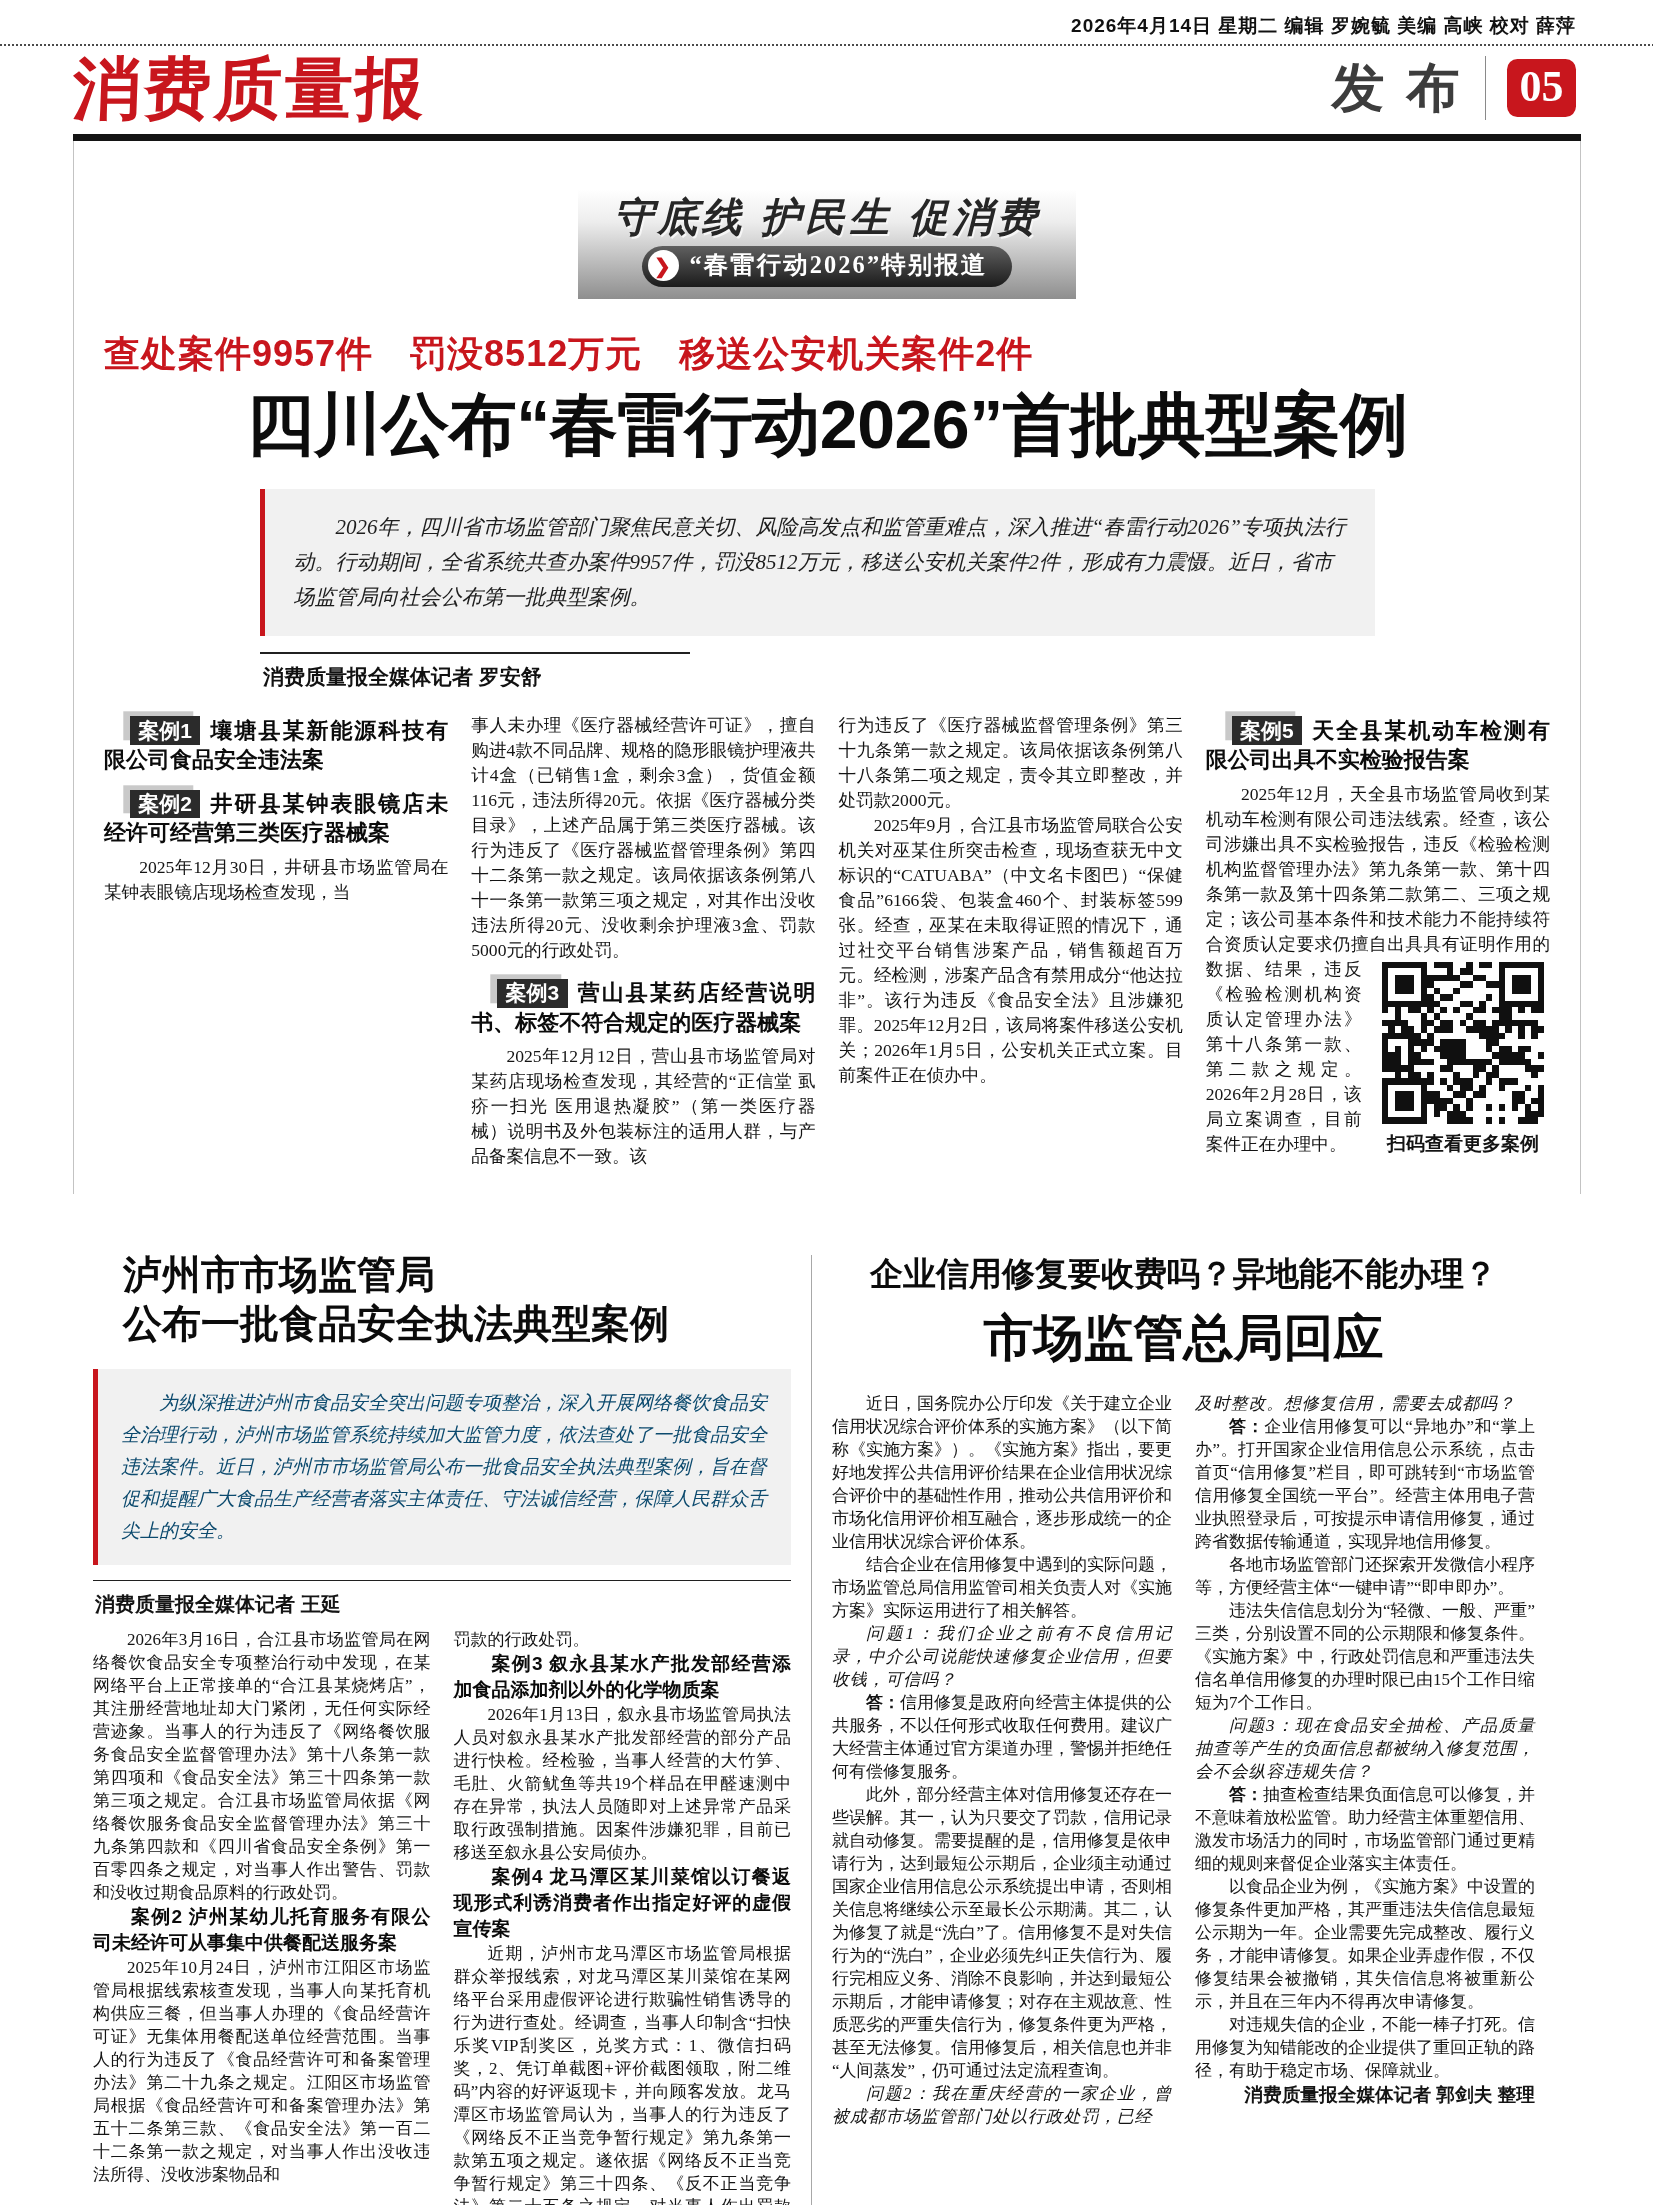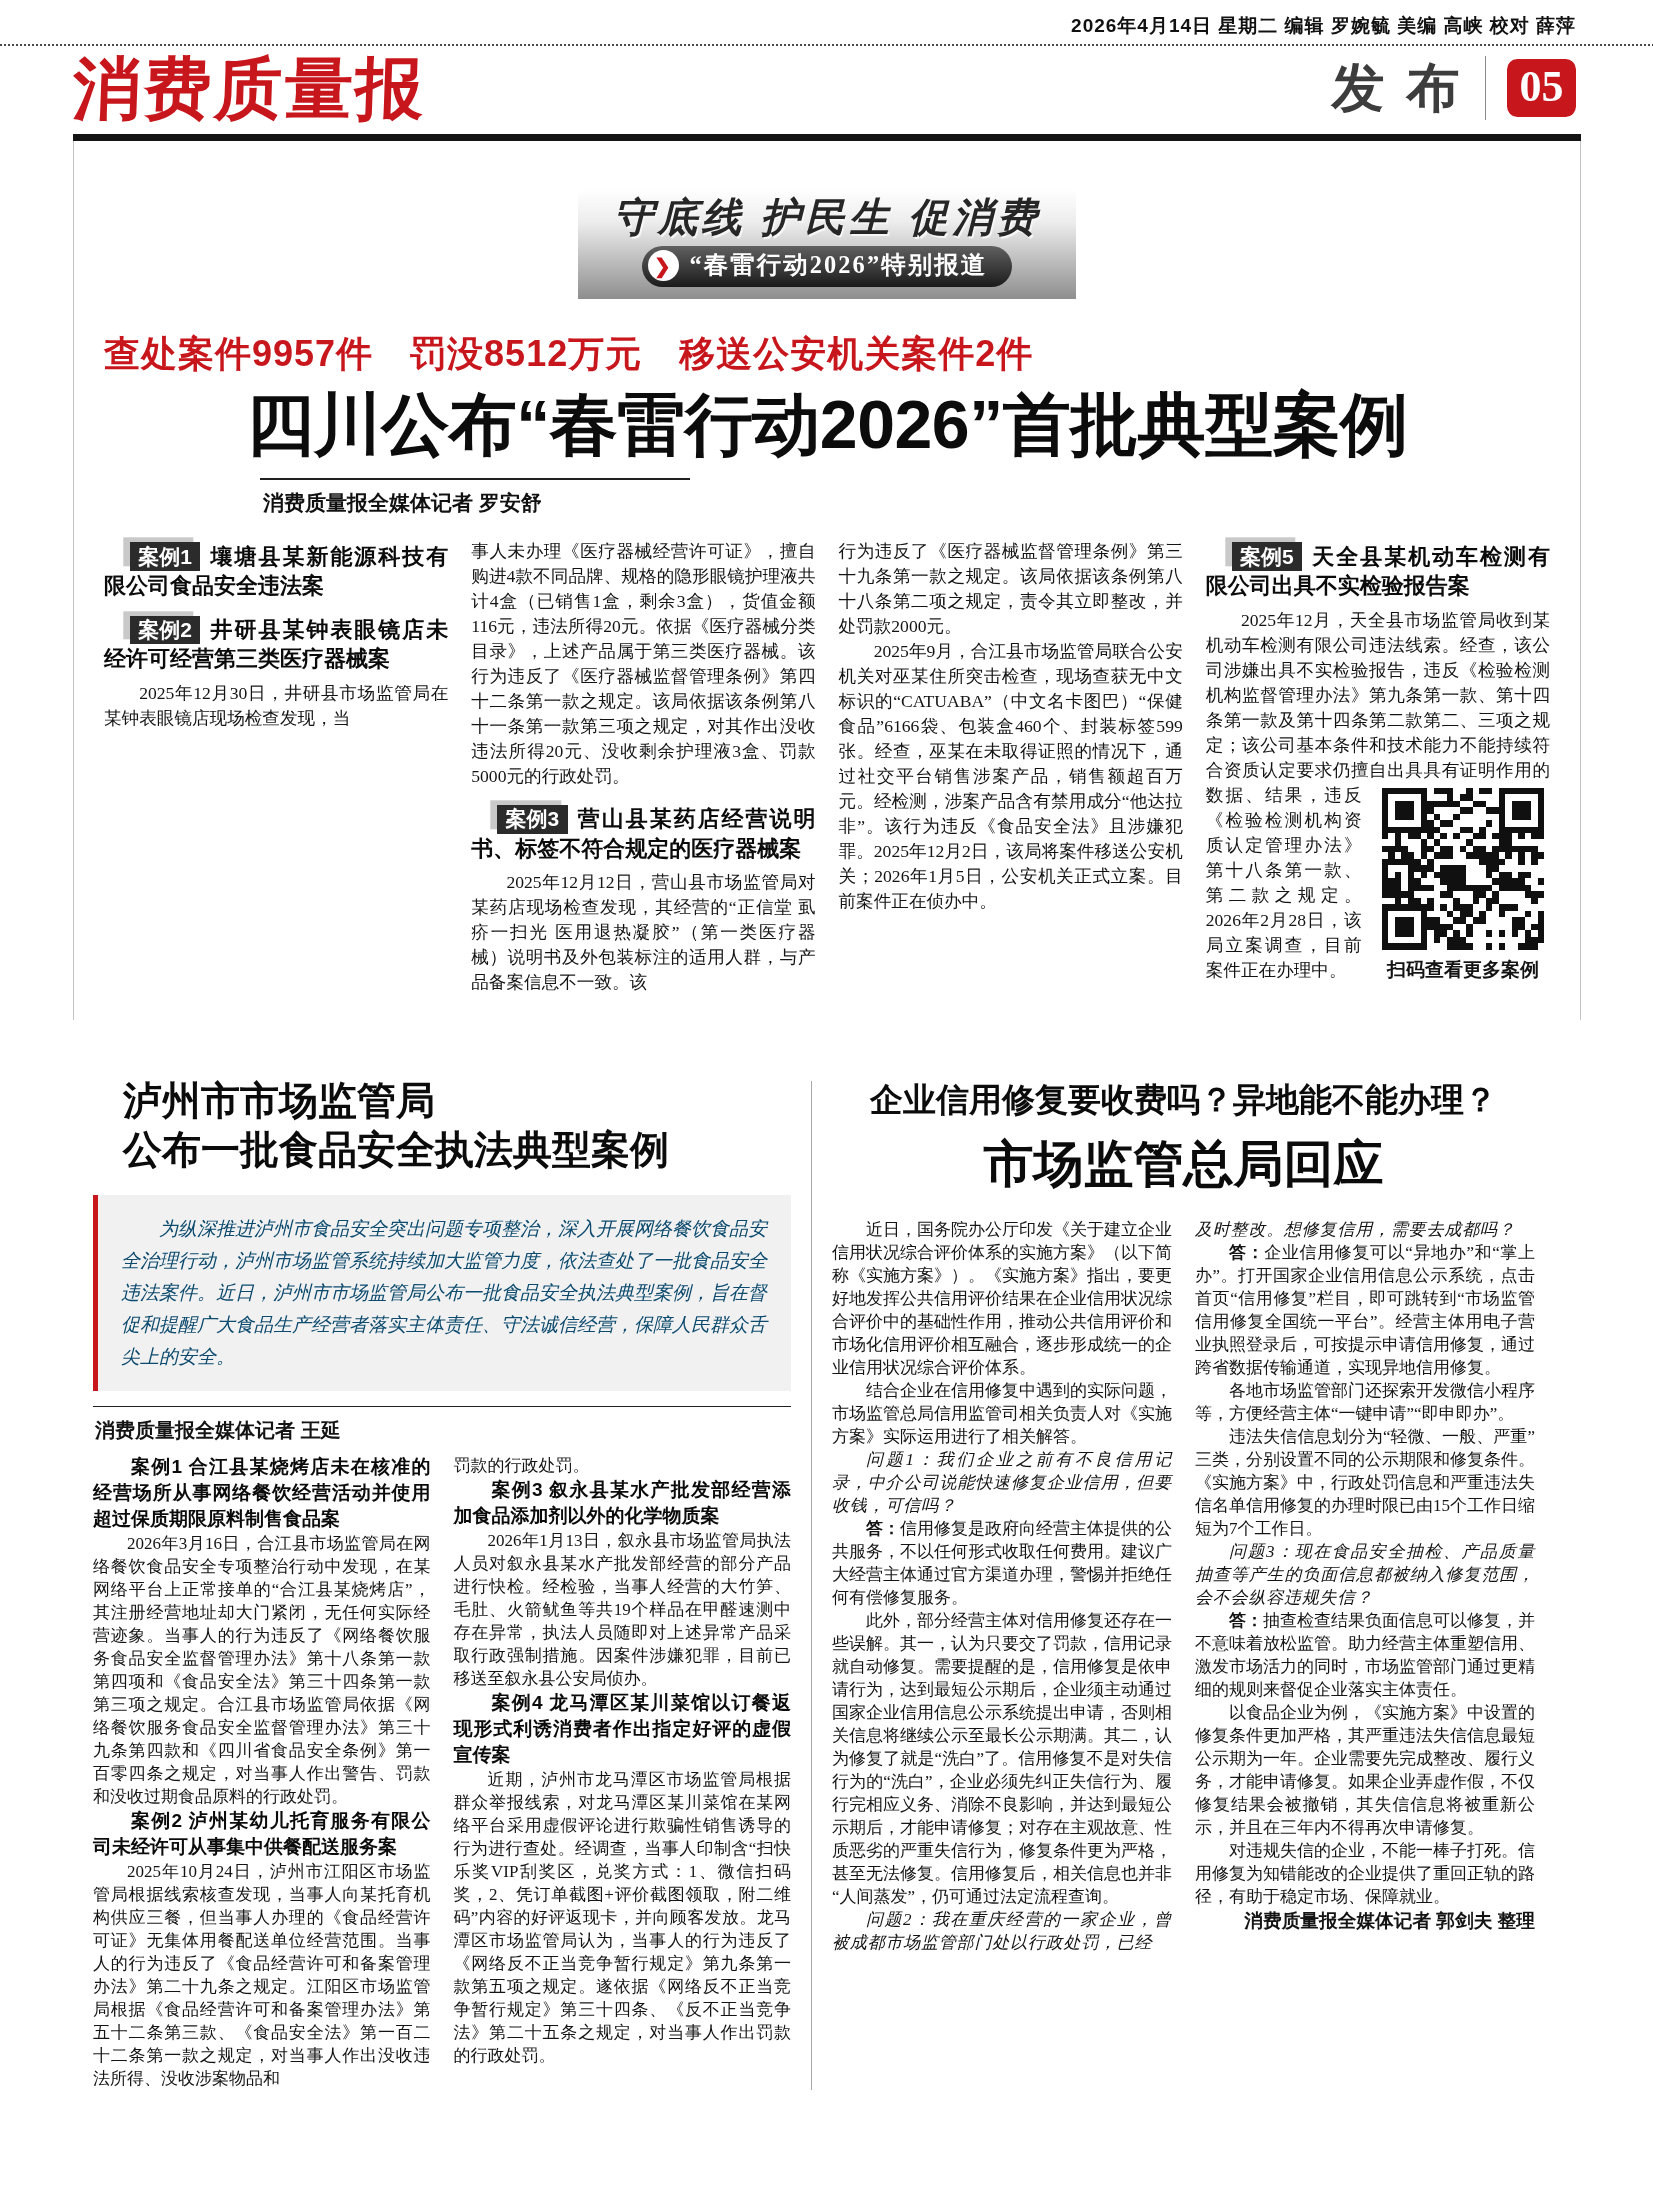--- a/index.html
+++ b/index.html
@@ -102,20 +102,23 @@
       <div class="banner-title">守底线 护民生 促消费</div>
       <div class="banner-pill">
         <span class="pill-circle">❯</span>
         <span>“春雷行动2026”特别报道</span>
       </div>
     </div>
 
     <div class="subhead">查处案件9957件　罚没8512万元　移送公安机关案件2件</div>
     <h1 class="mainhead">四川公布“春雷行动2026”首批典型案例</h1>
 
+    <div class="leadbox">
+      <p>2026年，四川省市场监管部门聚焦民意关切、风险高发点和监管重难点，深入推进“春雷行动2026”专项执法行动。行动期间，全省系统共查办案件9957件，罚没8512万元，移送公安机关案件2件，形成有力震慑。近日，省市场监管局向社会公布第一批典型案例。</p>
+    </div>
     <div class="byline-rule"></div>
     <div class="byline">消费质量报全媒体记者 罗安舒</div>
 
     <div class="cases" id="case-cols">
         <div class="case-col">
           <h3 class="case-head"><span class="case-label">案例1</span>壤塘县某新能源科技有限公司食品安全违法案</h3>
           <h3 class="case-head"><span class="case-label">案例2</span>井研县某钟表眼镜店未经许可经营第三类医疗器械案</h3>
           <p>2025年12月30日，井研县市场监管局在某钟表眼镜店现场检查发现，当</p>
         </div>
         <div class="case-col">
@@ -766,21 +769,20 @@
   <div class="bottom">
     <div class="bl">
       <h2><span>泸州市市场监管局</span><br>
       <span>公布一批食品安全执法典型案例</span></h2>
       <div class="introbox">
         <p>为纵深推进泸州市食品安全突出问题专项整治，深入开展网络餐饮食品安全治理行动，泸州市场监管系统持续加大监管力度，依法查处了一批食品安全违法案件。近日，泸州市市场监管局公布一批食品安全执法典型案例，旨在督促和提醒广大食品生产经营者落实主体责任、守法诚信经营，保障人民群众舌尖上的安全。</p>
       </div>
       <div class="byline2">消费质量报全媒体记者 王延</div>
       <div class="cols2" id="left-cols">
           <div class="col2">
-            <p class="sub-case">案例1 合江县某烧烤店未在核准的经营场所从事网络餐饮经营活动并使用超过保质期限原料制售食品案</p>
             <p>2026年3月16日，合江县市场监管局在网络餐饮食品安全专项整治行动中发现，在某网络平台上正常接单的“合江县某烧烤店”，其注册经营地址却大门紧闭，无任何实际经营迹象。当事人的行为违反了《网络餐饮服务食品安全监督管理办法》第十八条第一款第四项和《食品安全法》第三十四条第一款第三项之规定。合江县市场监管局依据《网络餐饮服务食品安全监督管理办法》第三十九条第四款和《四川省食品安全条例》第一百零四条之规定，对当事人作出警告、罚款和没收过期食品原料的行政处罚。</p>
             <p class="sub-case">案例2 泸州某幼儿托育服务有限公司未经许可从事集中供餐配送服务案</p>
             <p>2025年10月24日，泸州市江阳区市场监管局根据线索核查发现，当事人向某托育机构供应三餐，但当事人办理的《食品经营许可证》无集体用餐配送单位经营范围。当事人的行为违反了《食品经营许可和备案管理办法》第二十九条之规定。江阳区市场监管局根据《食品经营许可和备案管理办法》第五十二条第三款、《食品安全法》第一百二十二条第一款之规定，对当事人作出没收违法所得、没收涉案物品和</p>
           </div>
           <div class="col2">
             <p class="cont">罚款的行政处罚。</p>
             <p class="sub-case">案例3 叙永县某水产批发部经营添加食品添加剂以外的化学物质案</p>
             <p>2026年1月13日，叙永县市场监管局执法人员对叙永县某水产批发部经营的部分产品进行快检。经检验，当事人经营的大竹笋、毛肚、火箭鱿鱼等共19个样品在甲醛速测中存在异常，执法人员随即对上述异常产品采取行政强制措施。因案件涉嫌犯罪，目前已移送至叙永县公安局侦办。</p>
             <p class="sub-case">案例4 龙马潭区某川菜馆以订餐返现形式利诱消费者作出指定好评的虚假宣传案</p>
             <p>近期，泸州市龙马潭区市场监管局根据群众举报线索，对龙马潭区某川菜馆在某网络平台采用虚假评论进行欺骗性销售诱导的行为进行查处。经调查，当事人印制含“扫快乐奖VIP刮奖区，兑奖方式：1、微信扫码奖，2、凭订单截图+评价截图领取，附二维码”内容的好评返现卡，并向顾客发放。龙马潭区市场监管局认为，当事人的行为违反了《网络反不正当竞争暂行规定》第九条第一款第五项之规定。遂依据《网络反不正当竞争暂行规定》第三十四条、《反不正当竞争法》第二十五条之规定，对当事人作出罚款的行政处罚。</p>

